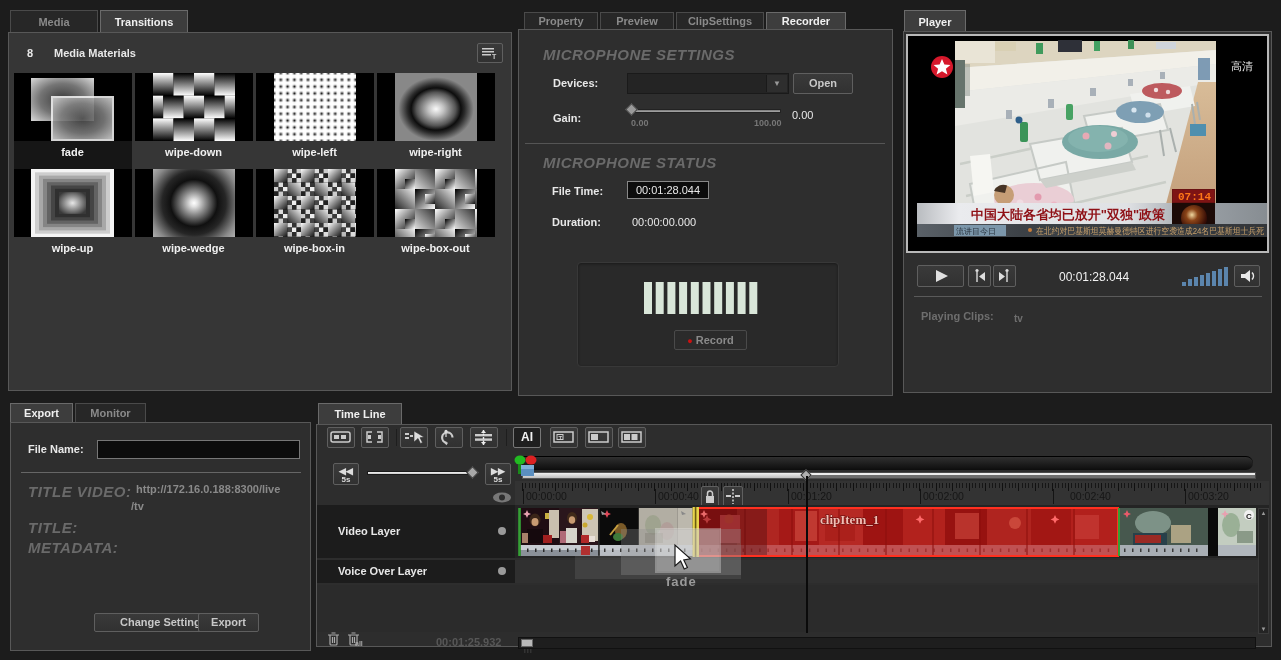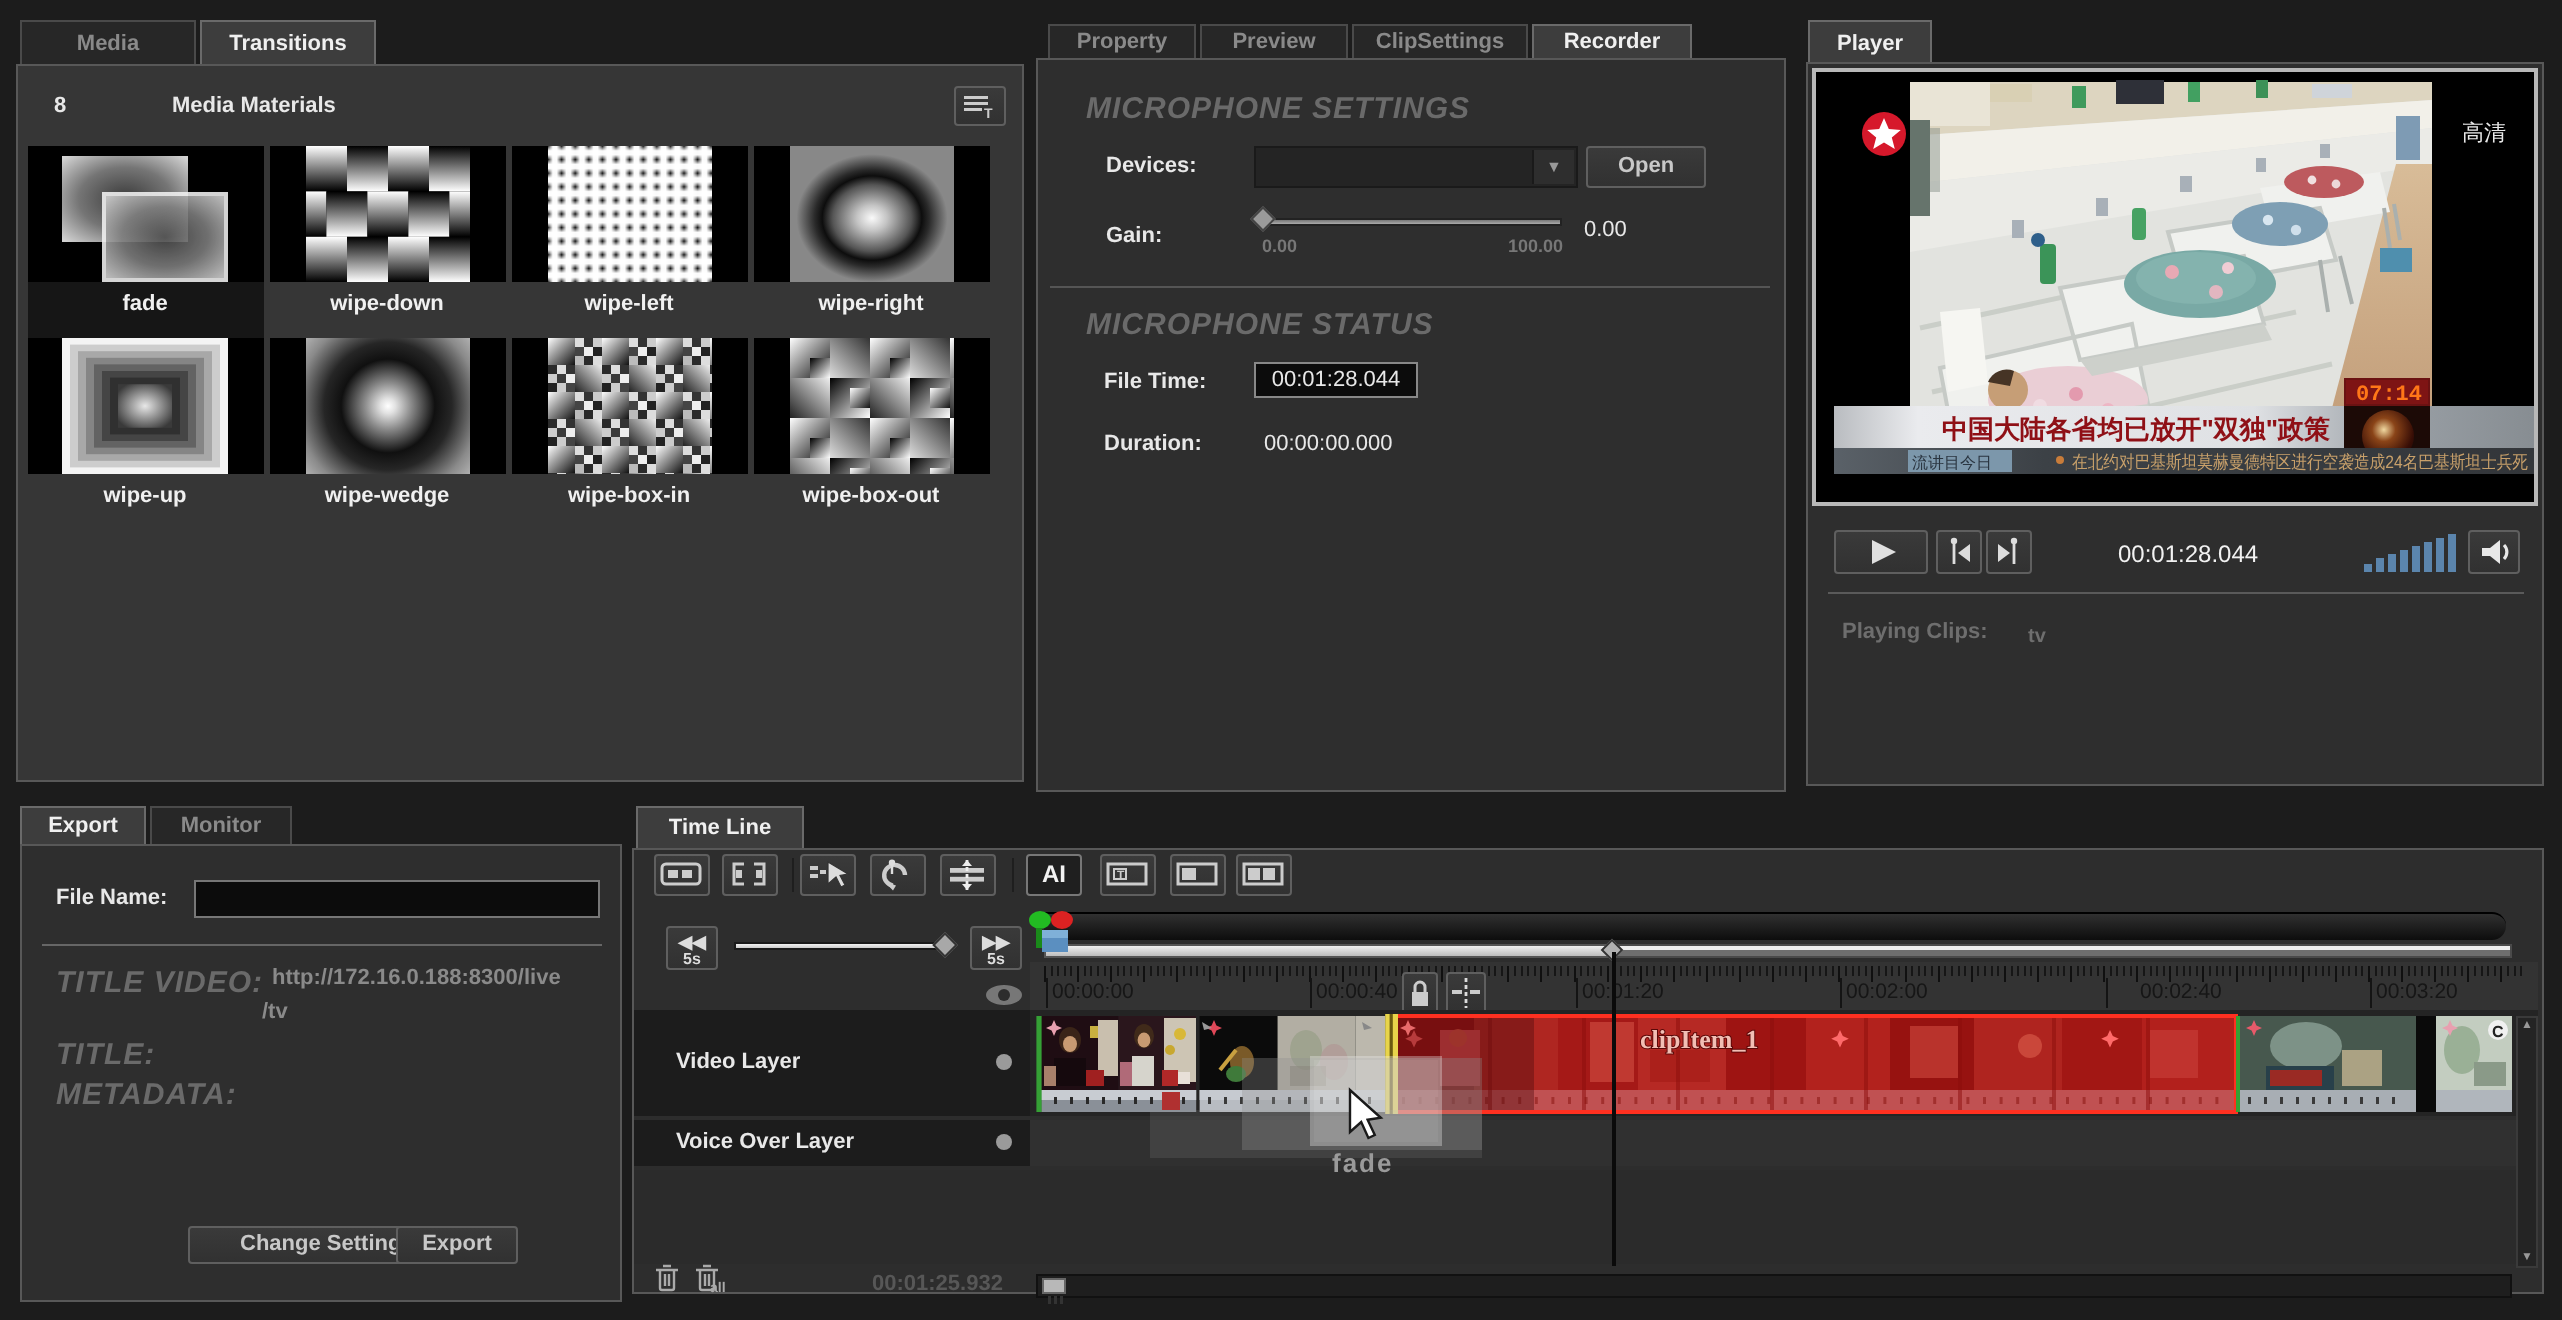--- a/index.html
+++ b/index.html
@@ -18,21 +18,21 @@
 .tbn{top:2px;width:28px;height:21px;padding:0;}
 .tbn.on2{background:#1f1f1f;border-color:#777;}
 .tick{position:absolute;top:64px;color:#161616;font-size:10.5px;height:15px;border-left:1px solid #141414;padding-left:2px;line-height:15px;}
 </style></head>
 <body>
 
 <div class="tab" style="left:10px;top:10px;width:88px;">Media</div>
 <div class="tab on" style="left:100px;top:10px;width:88px;">Transitions</div>
 <div class="panel" style="left:8px;top:32px;width:504px;height:359px;background:#363636;">
   <div class="lbl" style="left:18px;top:14px;">8</div>
-  <div class="lbl" style="left:45px;top:14px;margin-left:32px;">Media Materials</div>
+  <div class="lbl" style="left:45px;top:14px;">Media Materials</div>
   <div class="btn" style="left:468px;top:10px;width:26px;height:20px;">
     <svg width="24" height="18" style="margin-top:0">
       <rect x="4" y="4" width="12" height="1.5" fill="#ccc"></rect>
       <rect x="4" y="7" width="12" height="1.5" fill="#ccc"></rect>
       <rect x="4" y="10" width="9" height="1.5" fill="#ccc"></rect>
       <text x="14" y="15" fill="#ccc" font-size="7" font-weight="bold">T</text>
     </svg>
   </div>
 
   <svg width="0" height="0" style="position:absolute">
@@ -194,20 +194,37 @@
   <div class="abs" style="left:112px;top:88px;color:#777;font-size:9px;font-weight:bold;">0.00</div>
   <div class="abs" style="left:235px;top:88px;color:#777;font-size:9px;font-weight:bold;">100.00</div>
   <div class="lbl" style="left:273px;top:79px;font-weight:normal;">0.00</div>
   <div class="abs" style="left:6px;top:113px;width:360px;height:1px;background:#555;"></div>
   <div class="ital" style="left:24px;top:124px;">MICROPHONE STATUS</div>
   <div class="lbl" style="left:33px;top:155px;">File Time:</div>
   <div class="inp" style="left:108px;top:151px;width:82px;height:18px;line-height:16px;text-align:center;border-color:#888;">00:01:28.044</div>
   <div class="lbl" style="left:33px;top:186px;">Duration:</div>
   <div class="lbl" style="left:113px;top:186px;font-weight:normal;">00:00:00.000</div>
 
+  <div class="abs" style="left:58px;top:232px;width:262px;height:105px;background:#292929;border:1px solid #383838;border-radius:4px;box-shadow:inset 0 1px 3px rgba(0,0,0,0.4);">
+    <svg class="abs" style="left:66px;top:19px;" width="118" height="32">
+      <g fill="#d9e6d9">
+        <rect x="0" y="0" width="8" height="32"></rect>
+          <rect x="11.7" y="0" width="8" height="32"></rect>
+        <rect x="23.4" y="0" width="8" height="32"></rect>
+          <rect x="35.1" y="0" width="8" height="32"></rect>
+        <rect x="46.8" y="0" width="8" height="32"></rect>
+          <rect x="58.5" y="0" width="8" height="32"></rect>
+        <rect x="70.2" y="0" width="8" height="32"></rect>
+          <rect x="81.9" y="0" width="8" height="32"></rect>
+        <rect x="93.6" y="0" width="8" height="32"></rect>
+          <rect x="105.3" y="0" width="8" height="32"></rect>
+      </g>
+    </svg>
+    <div class="btn" style="left:96px;top:67px;width:73px;height:20px;line-height:18px;background:#2b2b2b;border-color:#4a4a4a;color:#8a8a8a;"><span style="color:#cc1111;font-size:9px;">●</span> Record</div>
+  </div>
 </div>
 
 <div class="tab on" style="left:904px;top:10px;width:62px;">Player</div>
 <div class="panel" style="left:903px;top:31px;width:369px;height:362px;">
   <div class="abs" style="left:2px;top:2px;width:363px;height:219px;background:#000;border:2px solid #b8b8b8;">
     <svg width="359" height="215" id="video">
       <defs>
         <linearGradient id="bannerg" x1="0" y1="0" x2="1" y2="0">
           <stop offset="0" stop-color="#b9bcc0"></stop>
             <stop offset="0.12" stop-color="#eaebee"></stop>

